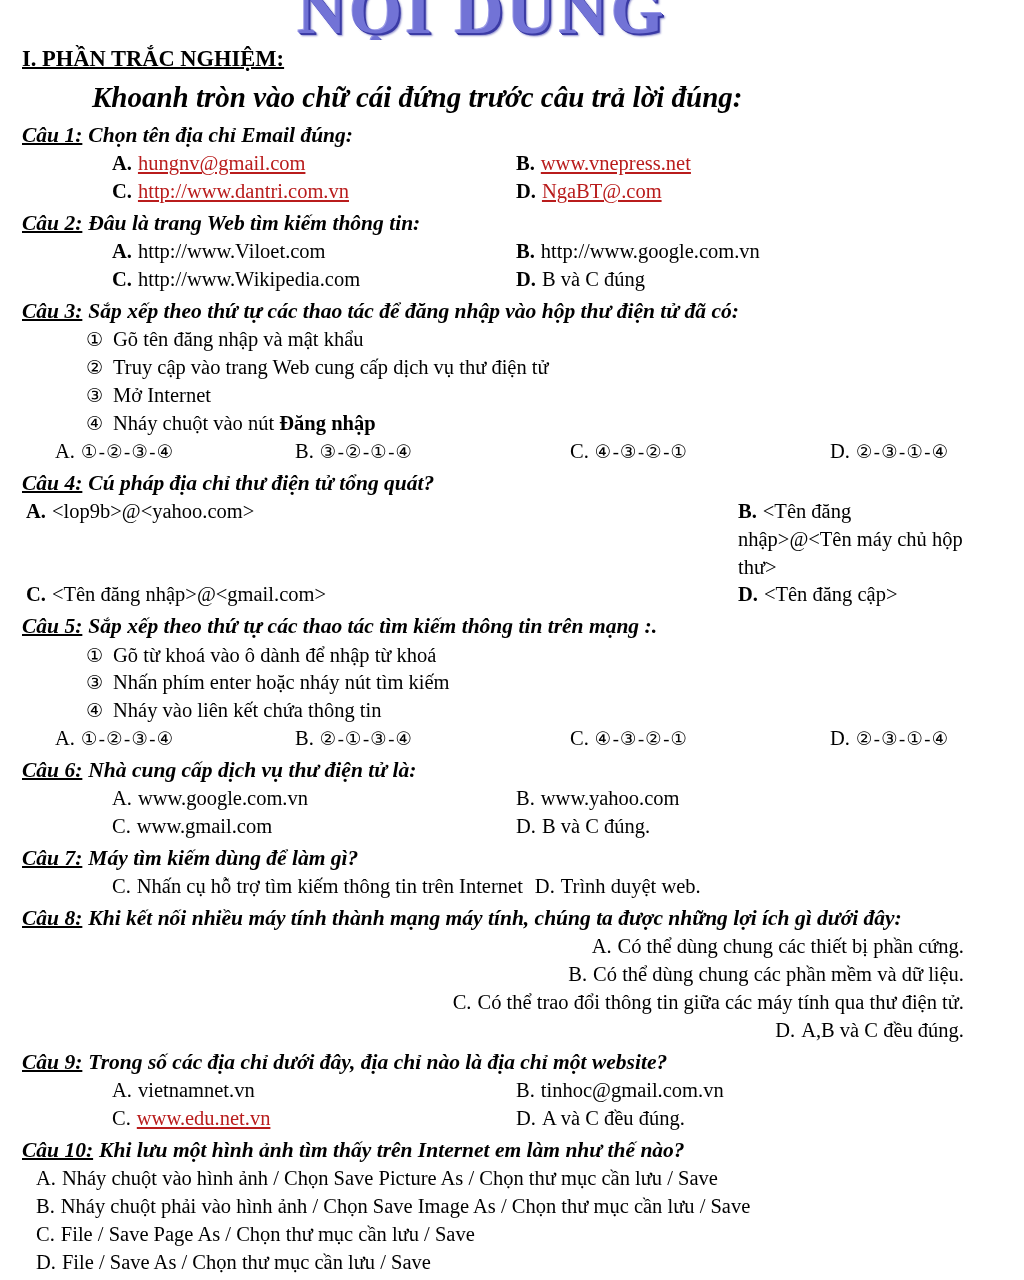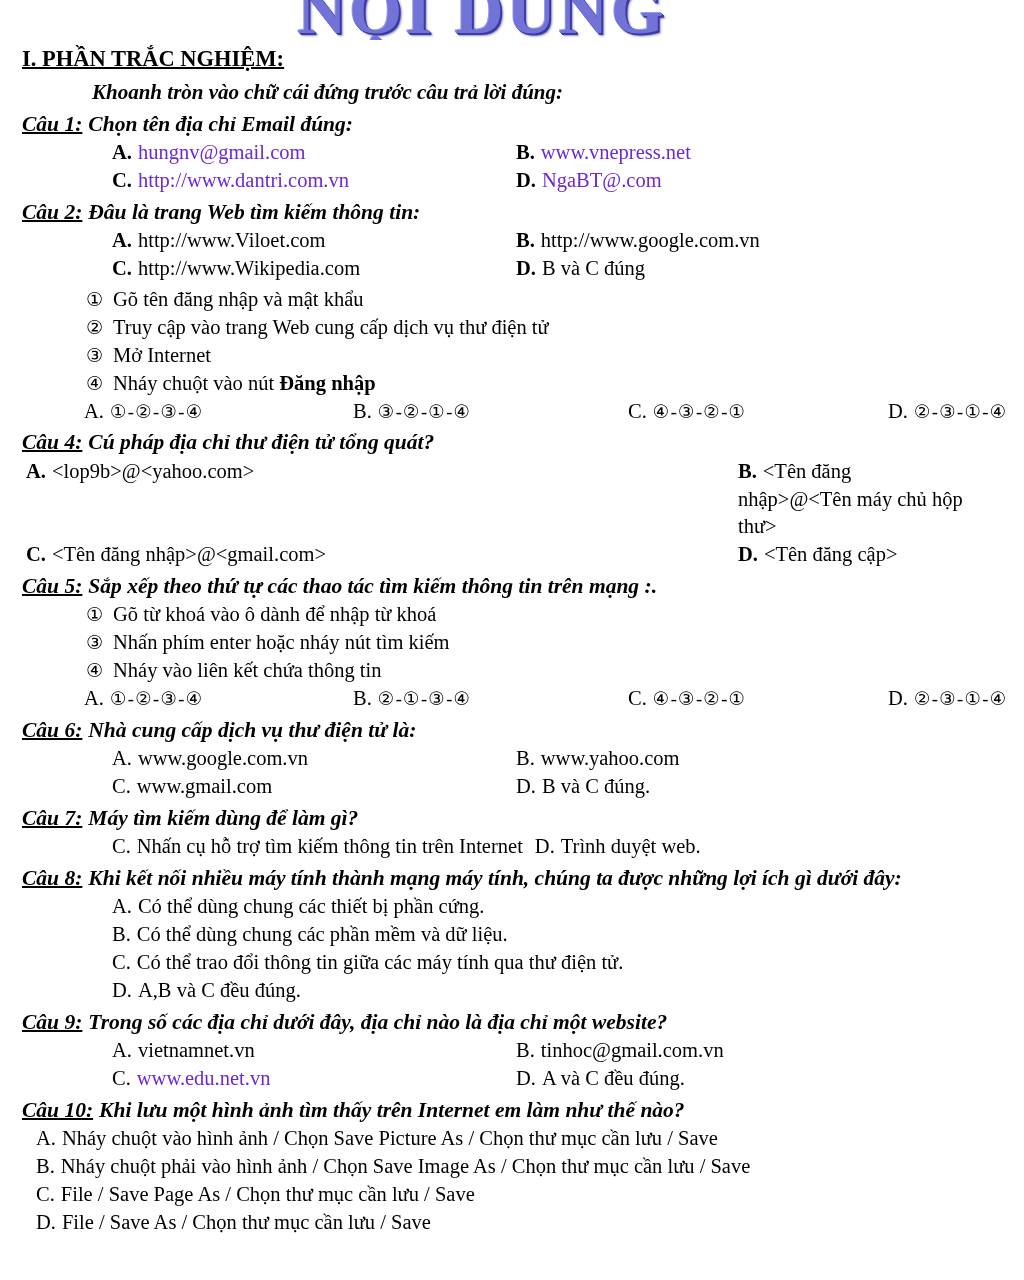--- a/index.html
+++ b/index.html
@@ -17,49 +17,49 @@
     font-size:68px;font-weight:bold;letter-spacing:3px;
     color:#7273d6;
     text-shadow:1px 1px 0 #3b3ba5,2px 2px 0 #3b3ba5,3px 3px 2px rgba(59,59,165,.55),-1px -1px 0 #9a9ae6;
   }
 
   .section-heading{
     margin:4px 0 3px 22px;font-weight:bold;font-size:22.5px;
     text-decoration:underline;text-decoration-thickness:2px;
   }
   .instruction{
-    margin:2px 0 4px 92px;font-weight:bold;font-style:italic;font-size:21px;
+    margin:2px 0 4px 92px;font-weight:bold;font-style:italic;font-size:29px;
   }
 
   .question{margin-top:3px;}
   .q-header{margin-left:22px;font-weight:bold;font-style:italic;font-size:21.5px;}
   .q-label{text-decoration:underline;text-decoration-thickness:2px;margin-right:6px;}
 
   .step{padding-left:86px;}
   .step-num{font-size:21.5px;margin-right:10px;font-family:"DejaVu Sans",sans-serif;font-size:19px;}
   .step b{font-style:normal;}
 
   .opt-row{display:flex;padding-left:112px;}
   .opt-row.margin{padding-left:26px;}
   .opt-row .cell1{min-width:392px;padding-right:12px;}
   .opt-row.margin .cell1{min-width:700px;}
 
-  .four-row{display:flex;padding-left:84px;align-items:flex-end;}
+  .four-row{display:flex;padding-left:55px;align-items:flex-end;}
   .four-row .fcell{min-width:240px;}
-  .four-row .fcell:nth-child(2){min-width:275px;margin-left:29px;}
+  .four-row .fcell:nth-child(2){min-width:275px;}
   .four-row .fcell:nth-child(3){min-width:260px;}
   .seq{font-family:"DejaVu Sans",sans-serif;font-size:18.5px;letter-spacing:1px;}
 
-  .one-indent{padding-left:112px;}
+  .one-indent{padding-left:112px;text-align:right;}
   .one-margin{padding-left:36px;}
 
   .letter{margin-right:6px;}
   .boldL .letter{font-weight:bold;}
 
-  a.doclink{color:#6d28d9;cursor:pointer;}
+  a.doclink{color:#b91c1c;text-decoration:underline;cursor:pointer;}
 </style>
 </head>
 <body>
 
 <div class="page">
   <div class="title-wrap">
     <span class="title">NỘI DUNG</span>
   </div>
   <div class="section-heading">I. PHẦN TRẮC NGHIỆM:</div>
   <div class="instruction">Khoanh tròn vào chữ cái đứng trước câu trả lời đúng:</div>
@@ -80,20 +80,21 @@
         <div class="opt-row">
           <span class="cell1"><span class="letter">A.</span><span>http://www.Viloet.com</span></span>
           <span class="cell2"><span class="letter">B.</span><span>http://www.google.com.vn</span></span>
         </div>
         <div class="opt-row">
           <span class="cell1"><span class="letter">C.</span><span>http://www.Wikipedia.com</span></span>
           <span class="cell2"><span class="letter">D.</span><span>B và C đúng</span></span>
         </div>
       </div>
       <div class="question">
+        <div class="q-header"><span class="q-label">Câu 3:</span><span class="q-text">Sắp xếp theo thứ tự các thao tác để đăng nhập vào hộp thư điện tử đã có:</span></div>
         <div class="step"><span class="step-num">①</span><span>Gõ tên đăng nhập và mật khẩu</span></div>
         <div class="step"><span class="step-num">②</span><span>Truy cập vào trang Web cung cấp dịch vụ thư điện tử</span></div>
         <div class="step"><span class="step-num">③</span><span>Mở Internet</span></div>
         <div class="step"><span class="step-num">④</span><span>Nháy chuột vào nút </span><b>Đăng nhập</b></div>
         <div class="four-row">
           <span class="fcell"><span class="letter">A.</span><span class="seq">①-②-③-④</span></span>
           <span class="fcell"><span class="letter">B.</span><span class="seq">③-②-①-④</span></span>
           <span class="fcell"><span class="letter">C.</span><span class="seq">④-③-②-①</span></span>
           <span class="fcell"><span class="letter">D.</span><span class="seq">②-③-①-④</span></span>
         </div>

